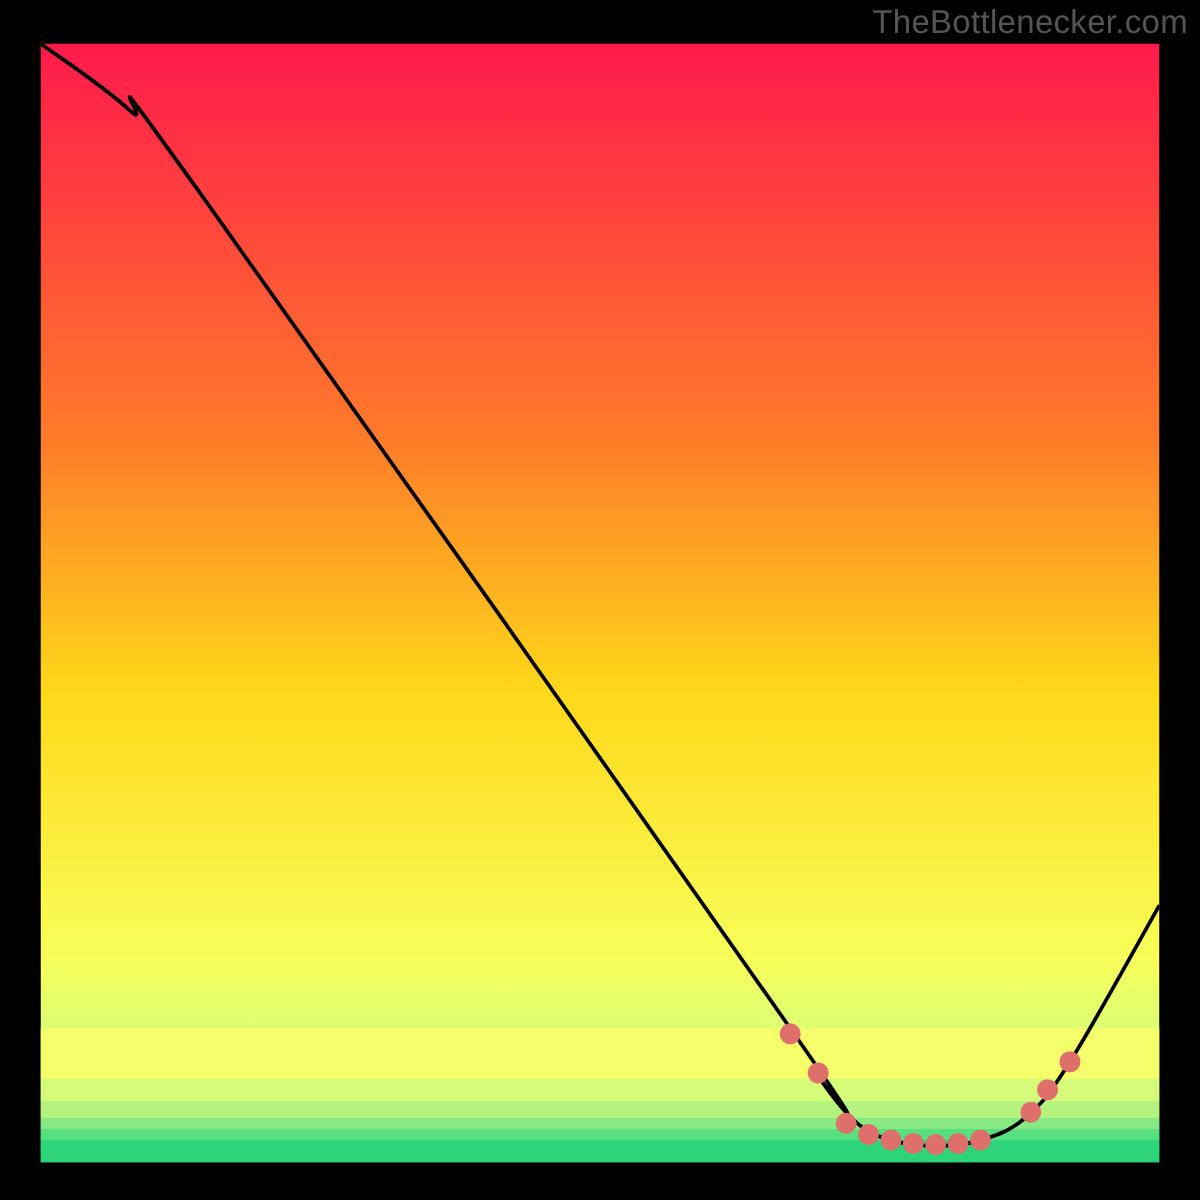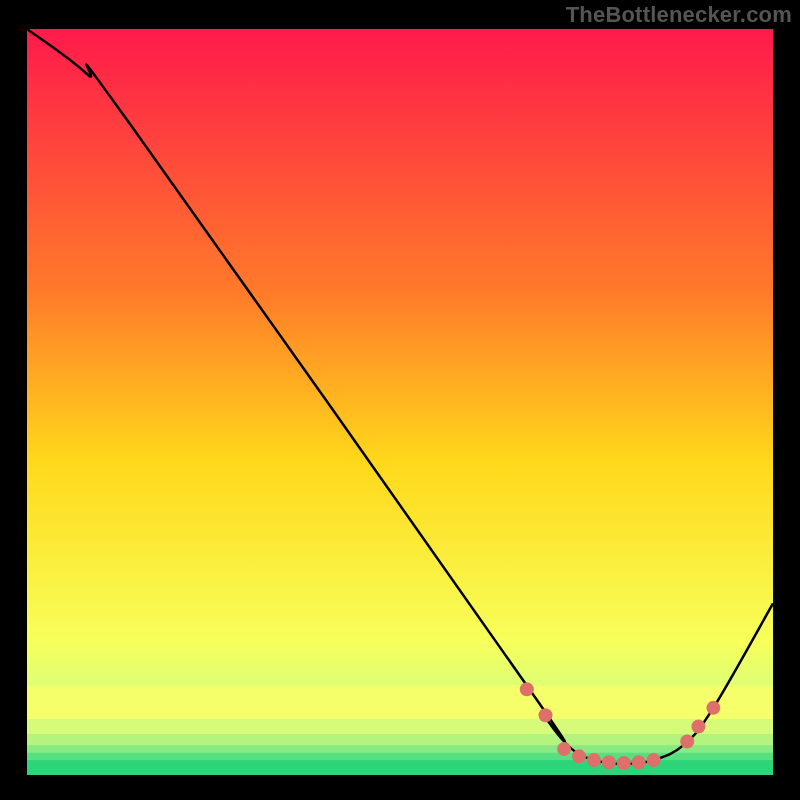--- a/index.html
+++ b/index.html
@@ -16,21 +16,21 @@
     width: 800px;
     height: 800px;
     background: #000;
   }
   .attribution {
     position: absolute;
     top: 2px;
     right: 8px;
     color: #555;
     font-size: 22px;
-    font-weight: bold;
+    font-weight: normal;
     letter-spacing: 0.2px;
     text-align: center;
   }
   .plot-area {
     position: absolute;
     left: 27px;
     top: 29px;
     width: 746px;
     height: 746px;
   }

